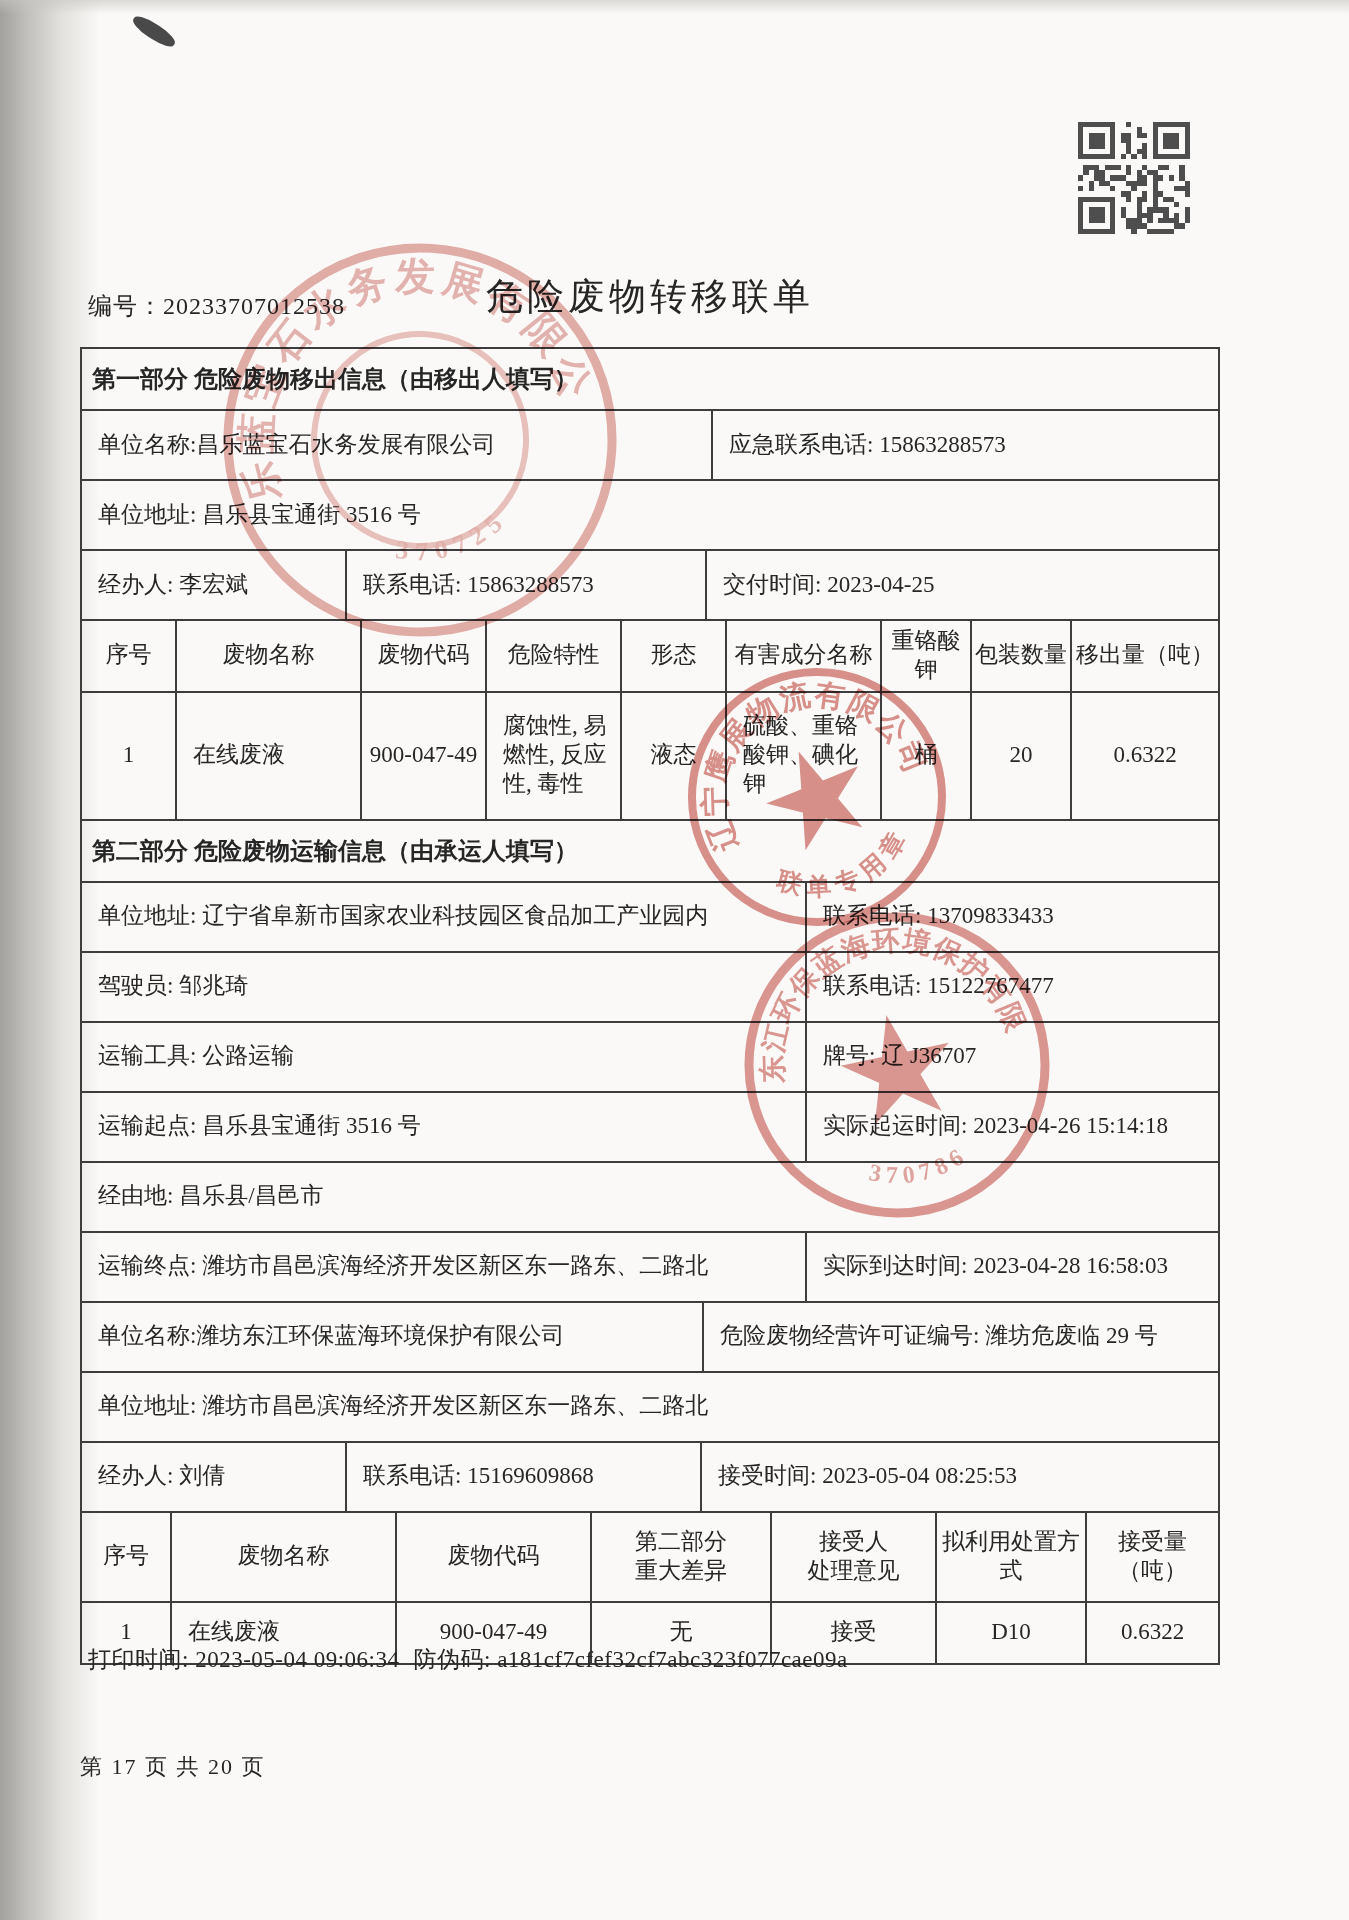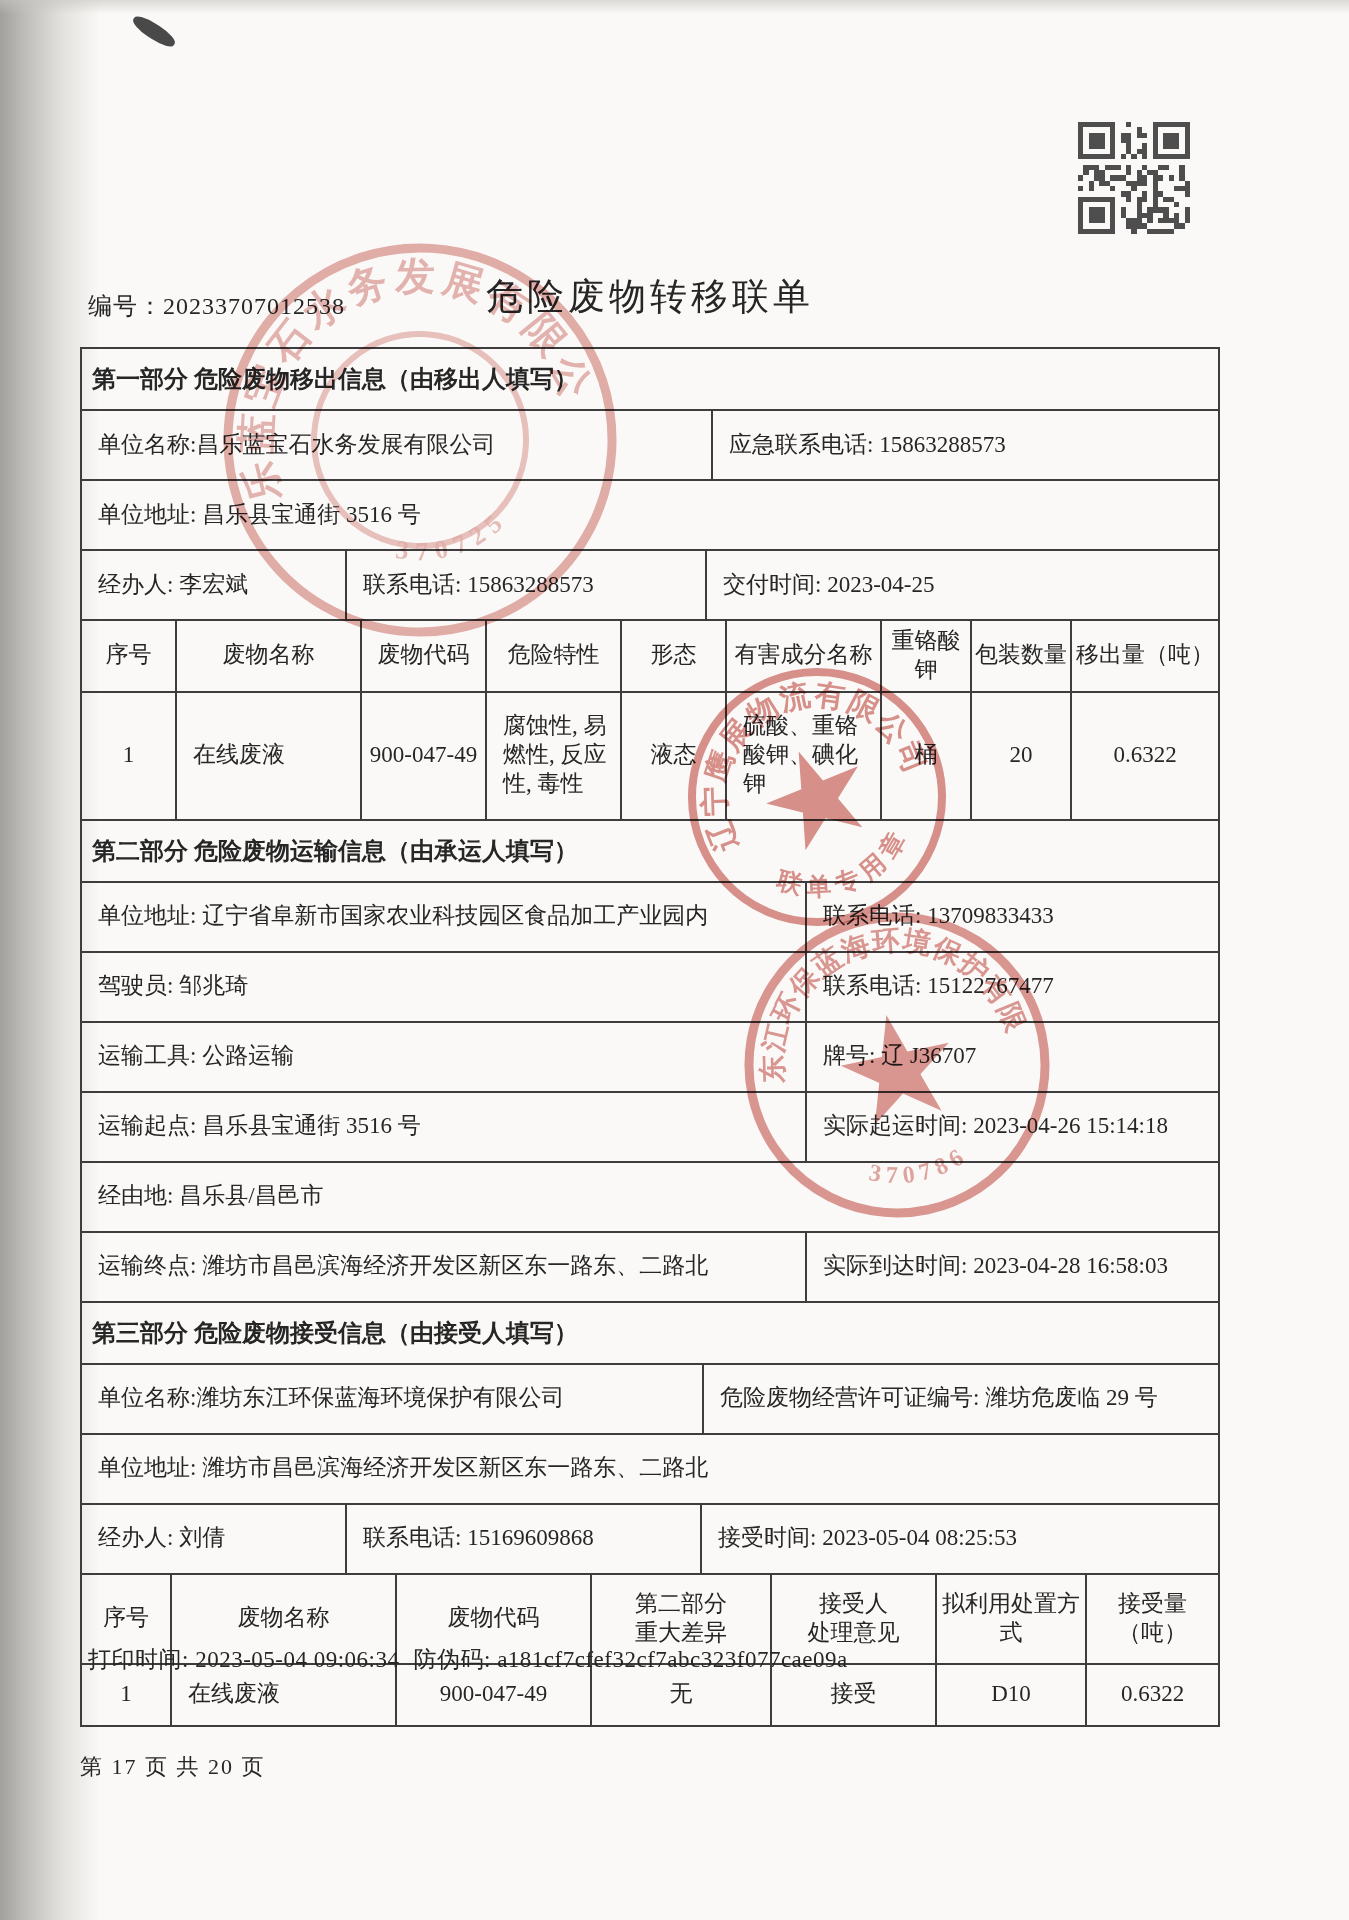--- a/index.html
+++ b/index.html
@@ -305,27 +305,20 @@
       <td class="info" colspan="2">经由地: 昌乐县/昌邑市</td>
     </tr>
     <tr>
       <td class="info">运输终点: 潍坊市昌邑滨海经济开发区新区东一路东、二路北</td>
       <td class="info">实际到达时间:  2023-04-28 16:58:03</td>
     </tr>
   </tbody>
     </table>
 
   <table class="t">
-    <tbody>
-        <tr>
-          <td class="sec">第三部分 危险废物接受信息（由接受人填写）</td>
-        </tr>
-  </tbody>
-    </table>
-  <table class="t">
     <colgroup>
         <col style="width:622px">
         <col>
       </colgroup>
     <tbody>
         <tr>
       <td class="info">单位名称:潍坊东江环保蓝海环境保护有限公司</td>
       <td class="info">危险废物经营许可证编号: 潍坊危废临 29 号</td>
     </tr>
     <tr>

